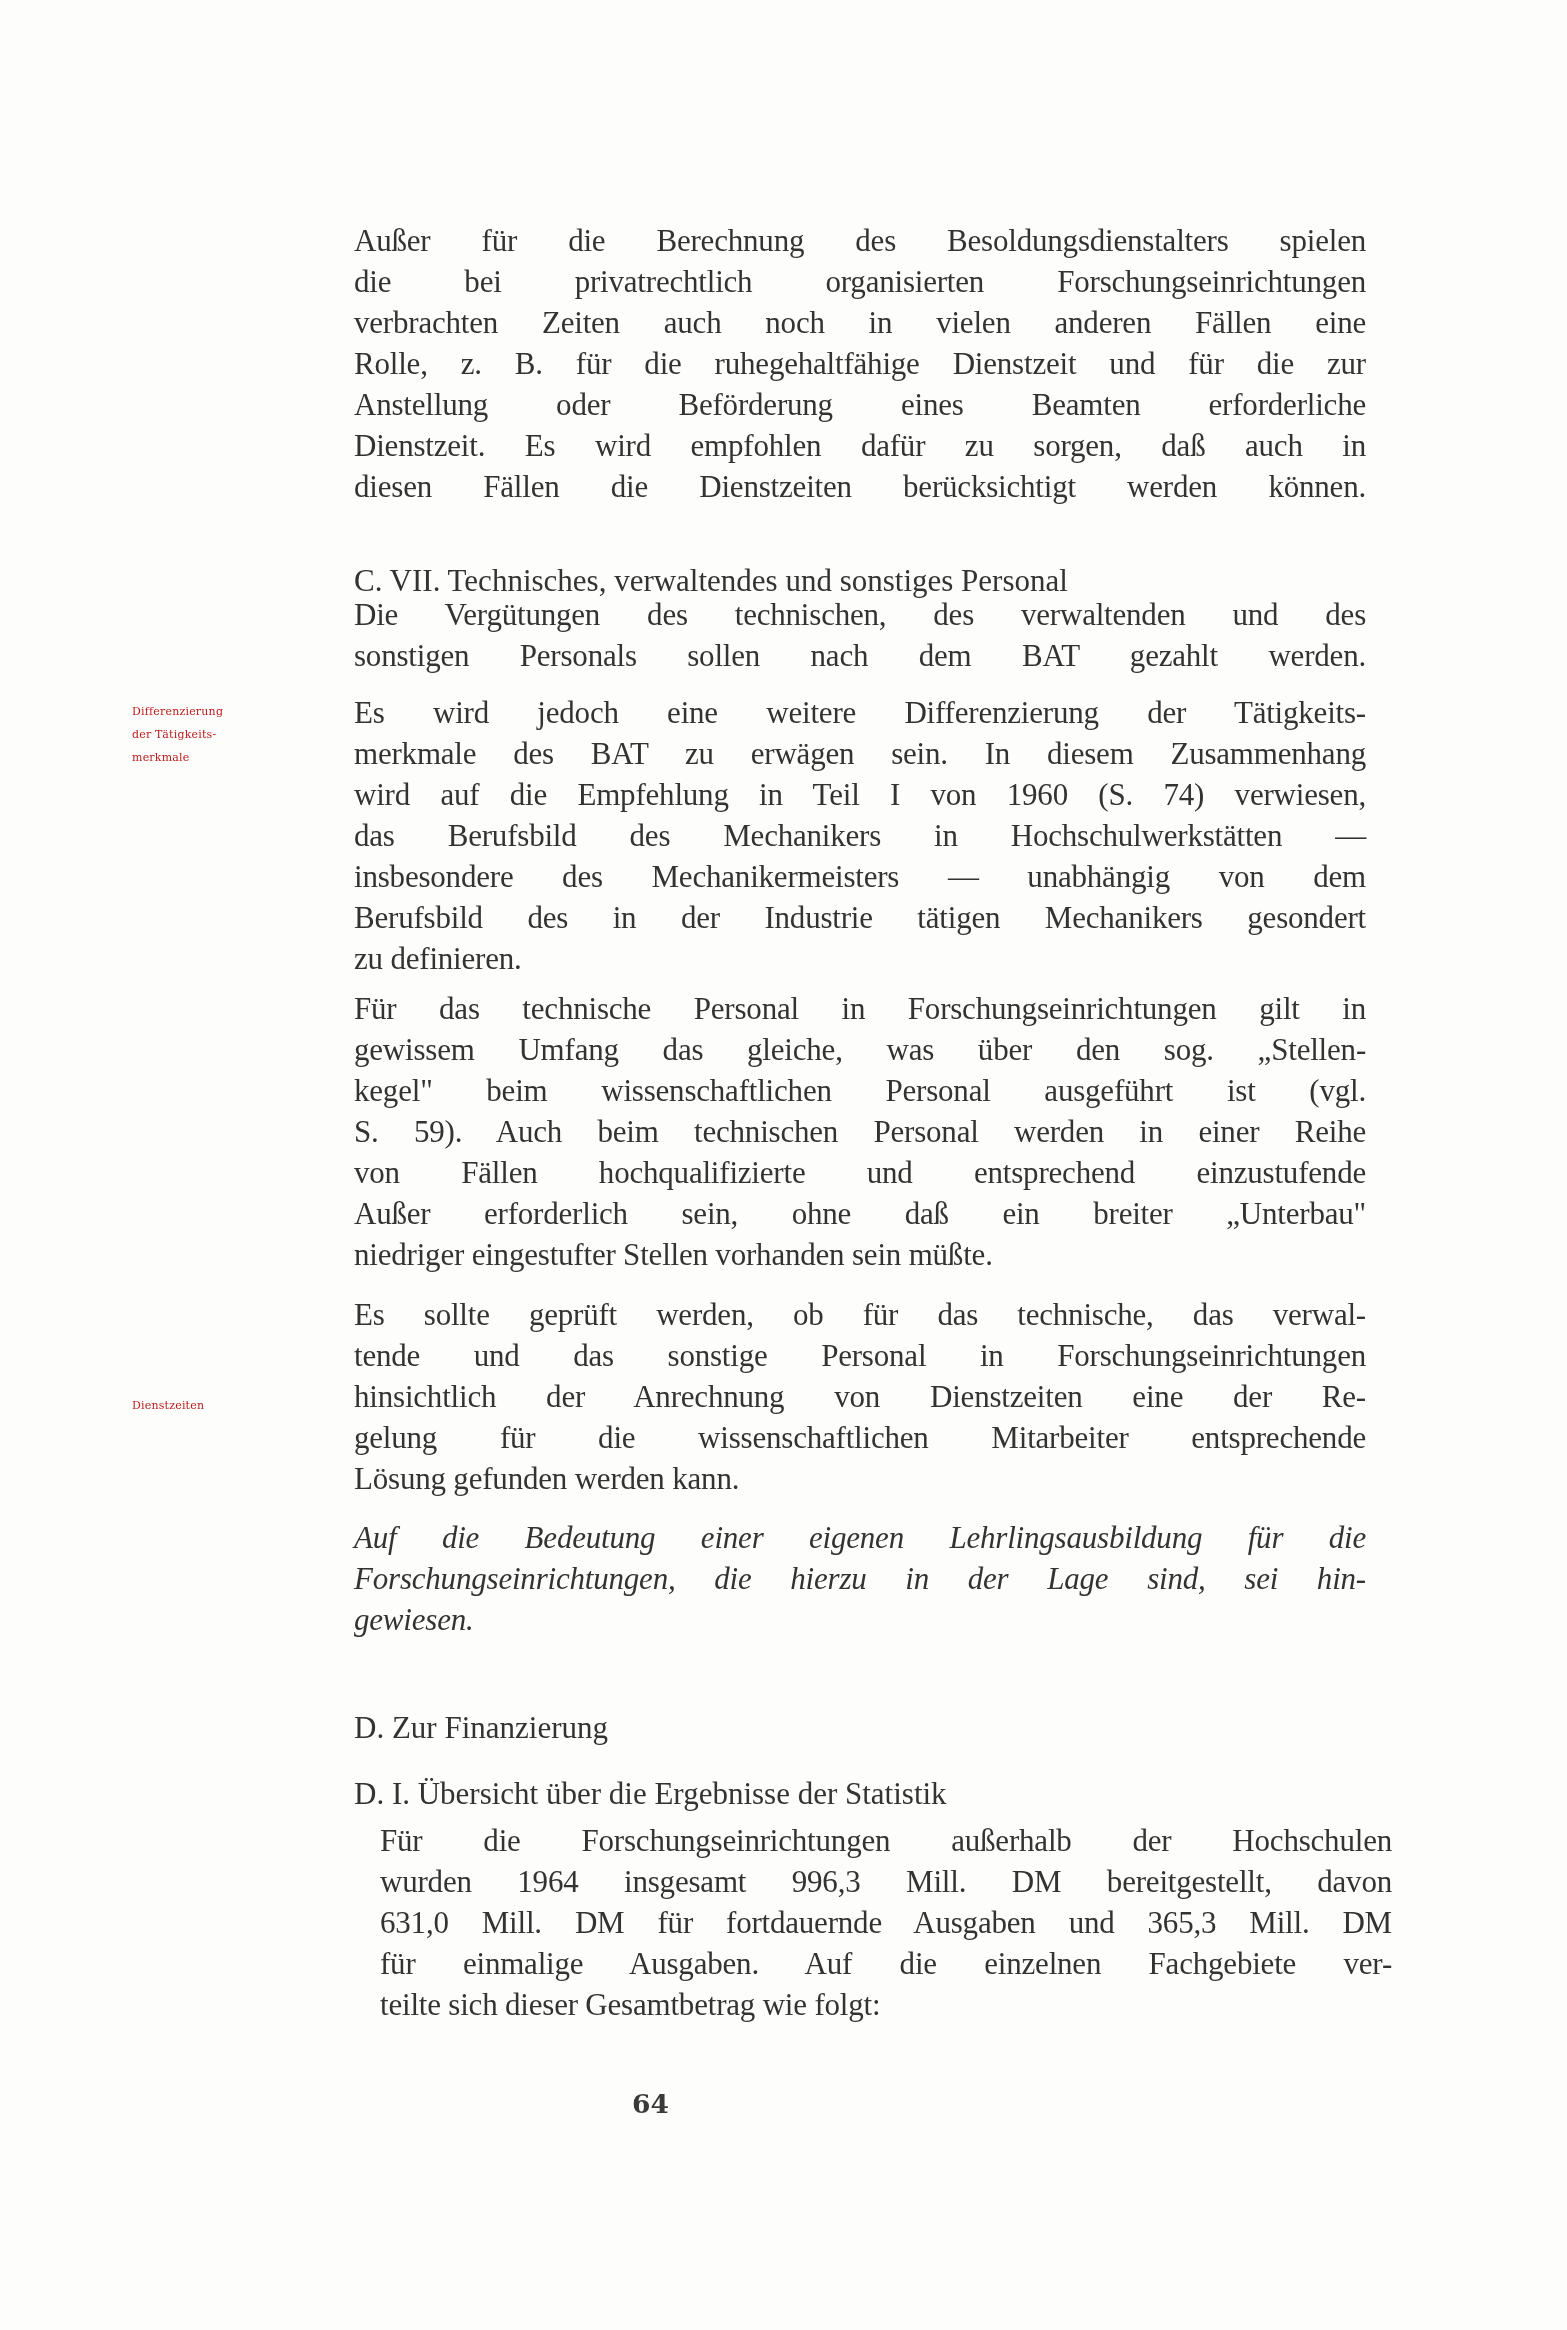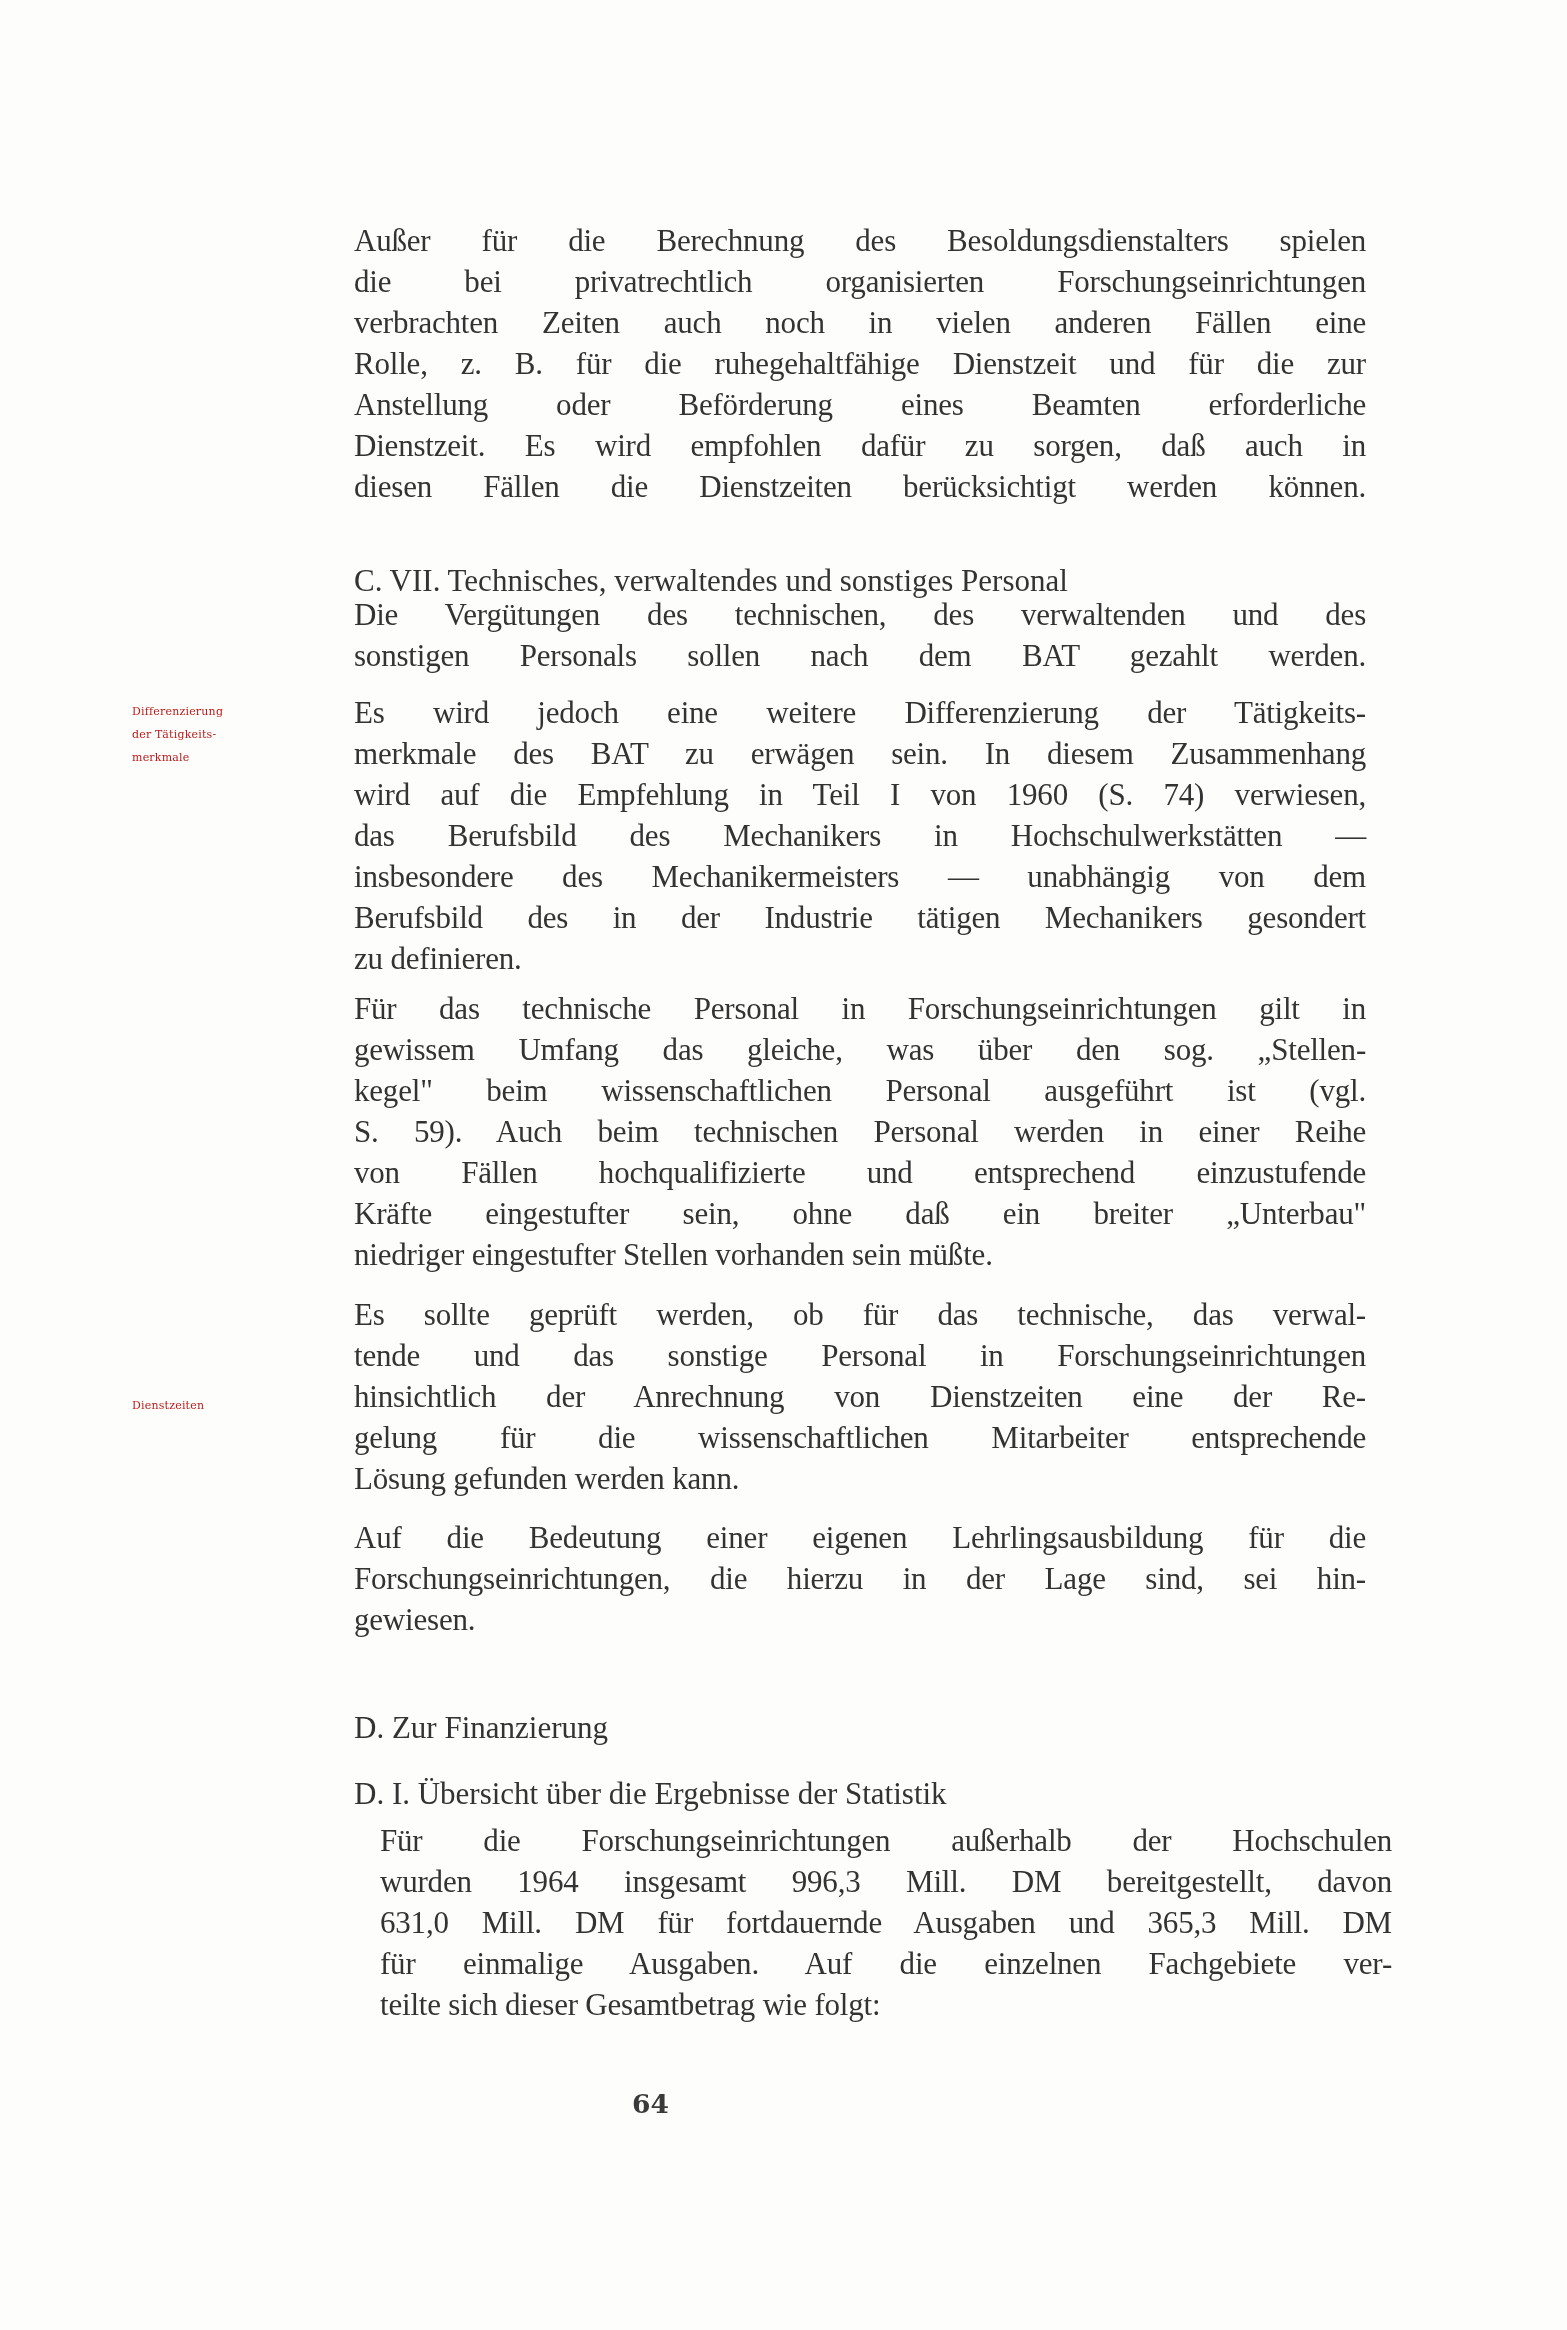--- a/index.html
+++ b/index.html
@@ -99,33 +99,33 @@
   <span class="line">Berufsbild des in der Industrie tätigen Mechanikers gesondert</span>
   <span class="line last">zu definieren.</span>
 </div>
 
 <div class="col" style="top:988px;">
   <span class="line">Für das technische Personal in Forschungseinrichtungen gilt in</span>
   <span class="line">gewissem Umfang das gleiche, was über den sog. „Stellen-</span>
   <span class="line">kegel" beim wissenschaftlichen Personal ausgeführt ist (vgl.</span>
   <span class="line">S. 59). Auch beim technischen Personal werden in einer Reihe</span>
   <span class="line">von Fällen hochqualifizierte und entsprechend einzustufende</span>
-  <span class="line">Kräfte eingestufter sein, ohne daß ein breiter „Unterbau"</span>
+  <span class="line">Außer erforderlich sein, ohne daß ein breiter „Unterbau"</span>
   <span class="line last">niedriger eingestufter Stellen vorhanden sein müßte.</span>
 </div>
 
 <div class="col" style="top:1294px;">
   <span class="line">Es sollte geprüft werden, ob für das technische, das verwal-</span>
   <span class="line">tende und das sonstige Personal in Forschungseinrichtungen</span>
   <span class="line">hinsichtlich der Anrechnung von Dienstzeiten eine der Re-</span>
   <span class="line">gelung für die wissenschaftlichen Mitarbeiter entsprechende</span>
   <span class="line last">Lösung gefunden werden kann.</span>
 </div>
 
-<div class="col" style="top:1517px;">
+<div class="col" style="top:1517px;font-style:italic;">
   <span class="line">Auf die Bedeutung einer eigenen Lehrlingsausbildung für die</span>
   <span class="line">Forschungseinrichtungen, die hierzu in der Lage sind, sei hin-</span>
   <span class="line last">gewiesen.</span>
 </div>
 
 <div class="heading" style="top:1687px;">D. Zur Finanzierung</div>
 
 <div class="heading" style="top:1753px;">D. I. Übersicht über die Ergebnisse der Statistik</div>
 
 <div class="col" style="top:1820px;margin-left:26px;">

